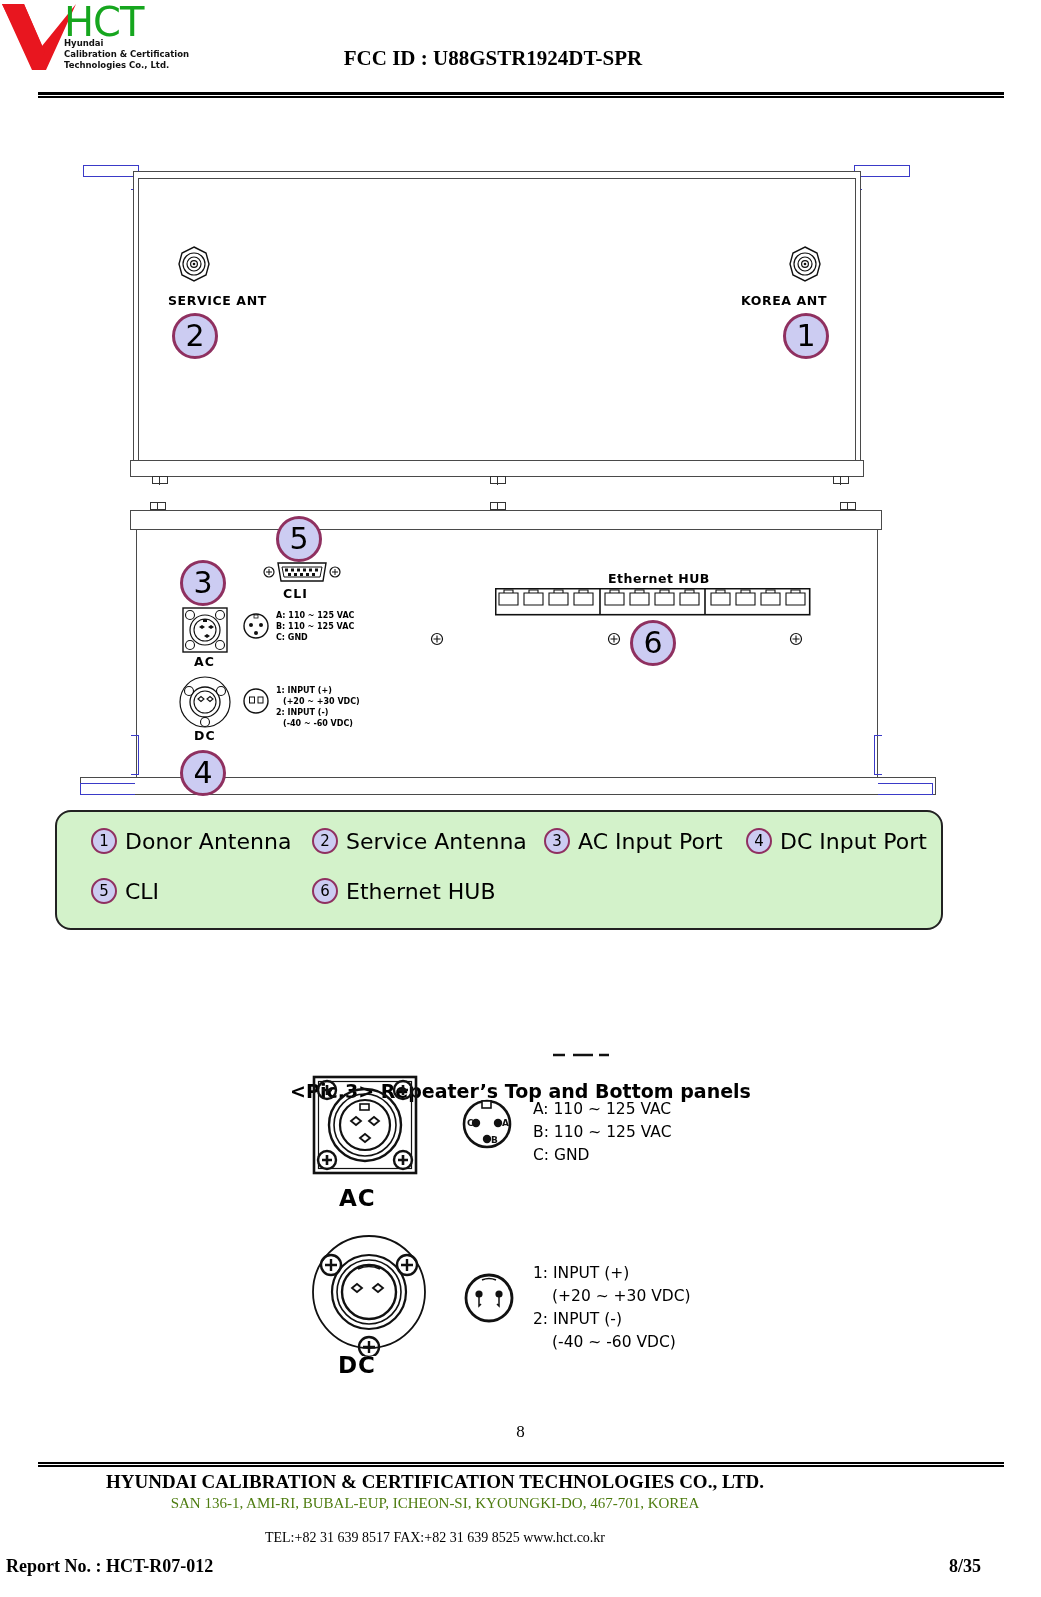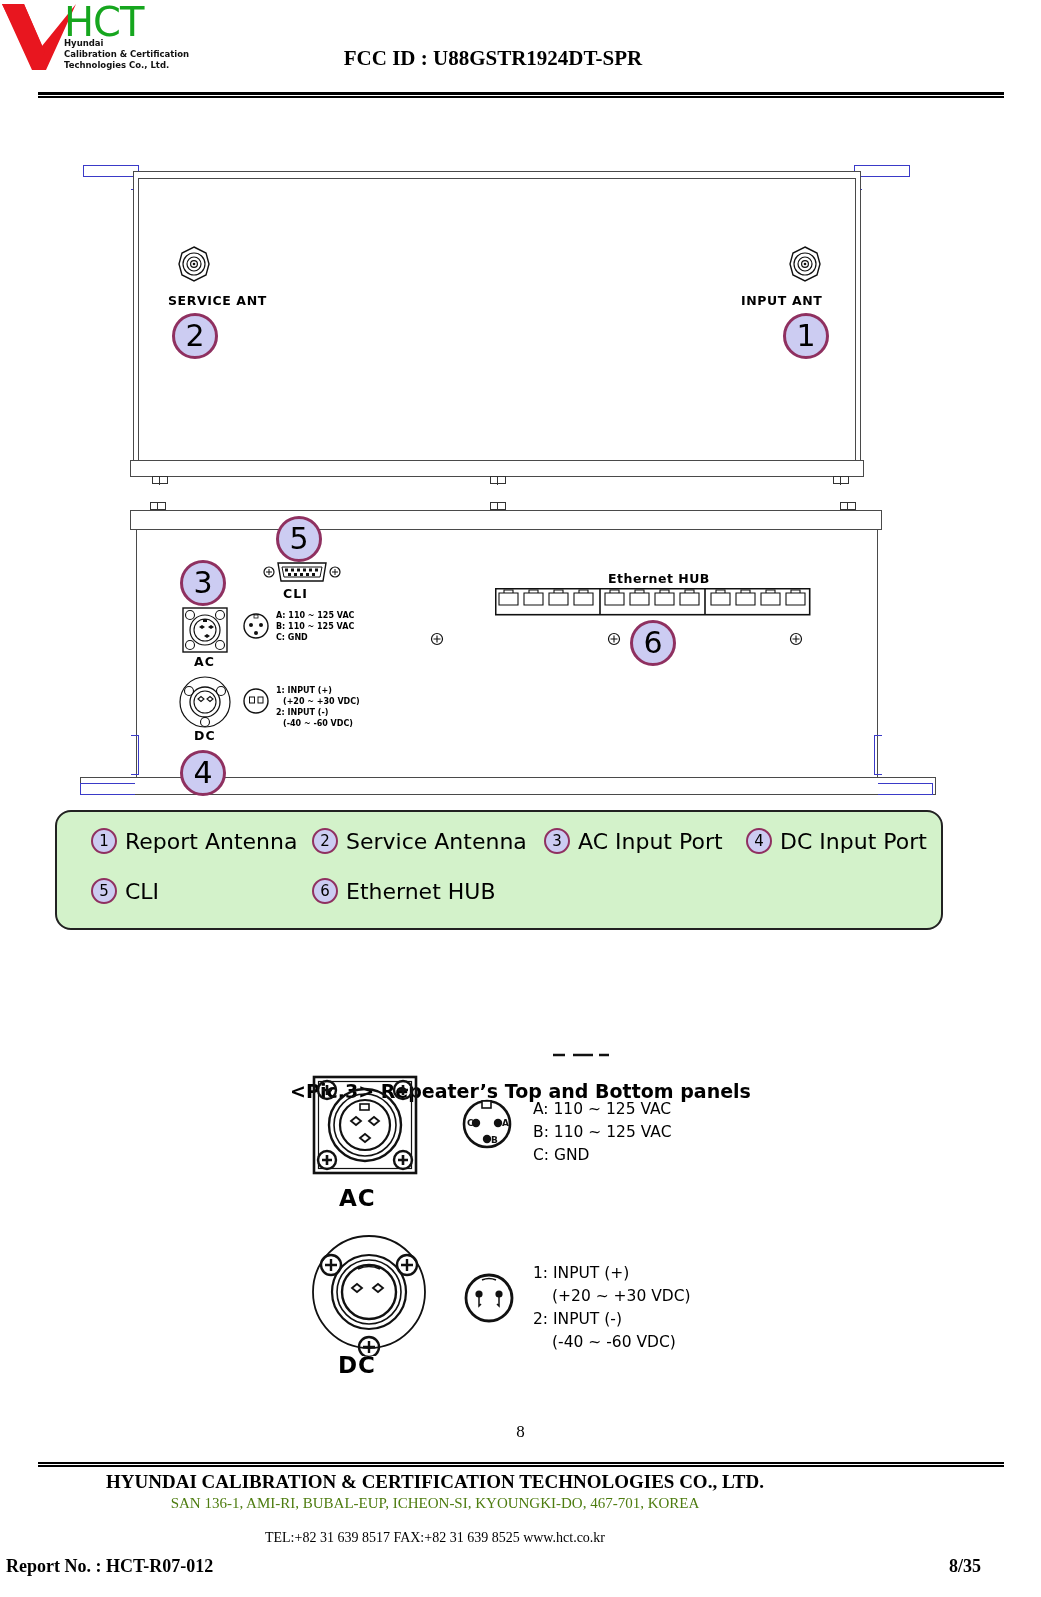--- a/index.html
+++ b/index.html
@@ -148,21 +148,21 @@
   <div class="lbl-small" style="left:168px; top:188px; font-size:12.5px; letter-spacing:0.6px;">SERVICE ANT</div>
   <div class="callout" style="left:172px; top:208px; width:46px; height:46px; font-size:30px;">2</div>
 
   <svg class="ncon" style="left:787px; top:140px;" width="36" height="38" viewBox="0 0 36 38">
     <polygon points="18,2 30,8 33,19 30,30 18,36 6,30 3,19 6,8" fill="none" stroke="#111" stroke-width="1.4"></polygon>
     <circle cx="18" cy="19" r="11" fill="none" stroke="#111" stroke-width="1.2"></circle>
     <circle cx="18" cy="19" r="7" fill="none" stroke="#111" stroke-width="1.2"></circle>
     <circle cx="18" cy="19" r="3.4" fill="none" stroke="#111" stroke-width="1.2"></circle>
     <circle cx="18" cy="19" r="1.3" fill="#111"></circle>
   </svg>
-  <div class="lbl-small" style="left:741px; top:188px; font-size:12.5px; letter-spacing:0.6px;">INPUT ANT</div>
+  <div class="lbl-small" style="left:741px; top:188px; font-size:12.5px; letter-spacing:0.6px;">KOREA ANT</div>
   <div class="callout" style="left:783px; top:208px; width:46px; height:46px; font-size:30px;">1</div>
 
   <div class="foot" style="left:150px; top:397px;"></div>
   <div class="foot" style="left:490px; top:397px;"></div>
   <div class="foot" style="left:840px; top:397px;"></div>
 
   <div class="panel-outer" style="left:130px; top:405px; width:752px; height:20px;"></div>
   <div class="panel-outer" style="left:136px; top:424px; width:742px; height:250px;"></div>
   <div class="panel-outer" style="left:80px; top:672px; width:856px; height:18px;"></div>
 
@@ -292,21 +292,21 @@
   </svg>
   <svg style="position:absolute; left:789px; top:527px;" width="14" height="14" viewBox="0 0 14 14">
     <circle cx="7" cy="7" r="5.5" fill="none" stroke="#111" stroke-width="1.2"></circle>
     <path d="M3.5 7 h7 M7 3.5 v7" stroke="#111" stroke-width="1.1"></path>
   </svg>
 
   <div id="legend">
     <div class="lg-row" style="top:16px;">
       <div class="lg-item" style="left:34px; top:0;">
         <span class="lg-num">1</span>
-        <span class="lg-text">Report Antenna</span>
+        <span class="lg-text">Donor Antenna</span>
       </div>
       <div class="lg-item" style="left:255px; top:0;">
         <span class="lg-num">2</span>
         <span class="lg-text">Service Antenna</span>
       </div>
       <div class="lg-item" style="left:487px; top:0;">
         <span class="lg-num">3</span>
         <span class="lg-text">AC Input Port</span>
       </div>
       <div class="lg-item" style="left:689px; top:0;">

